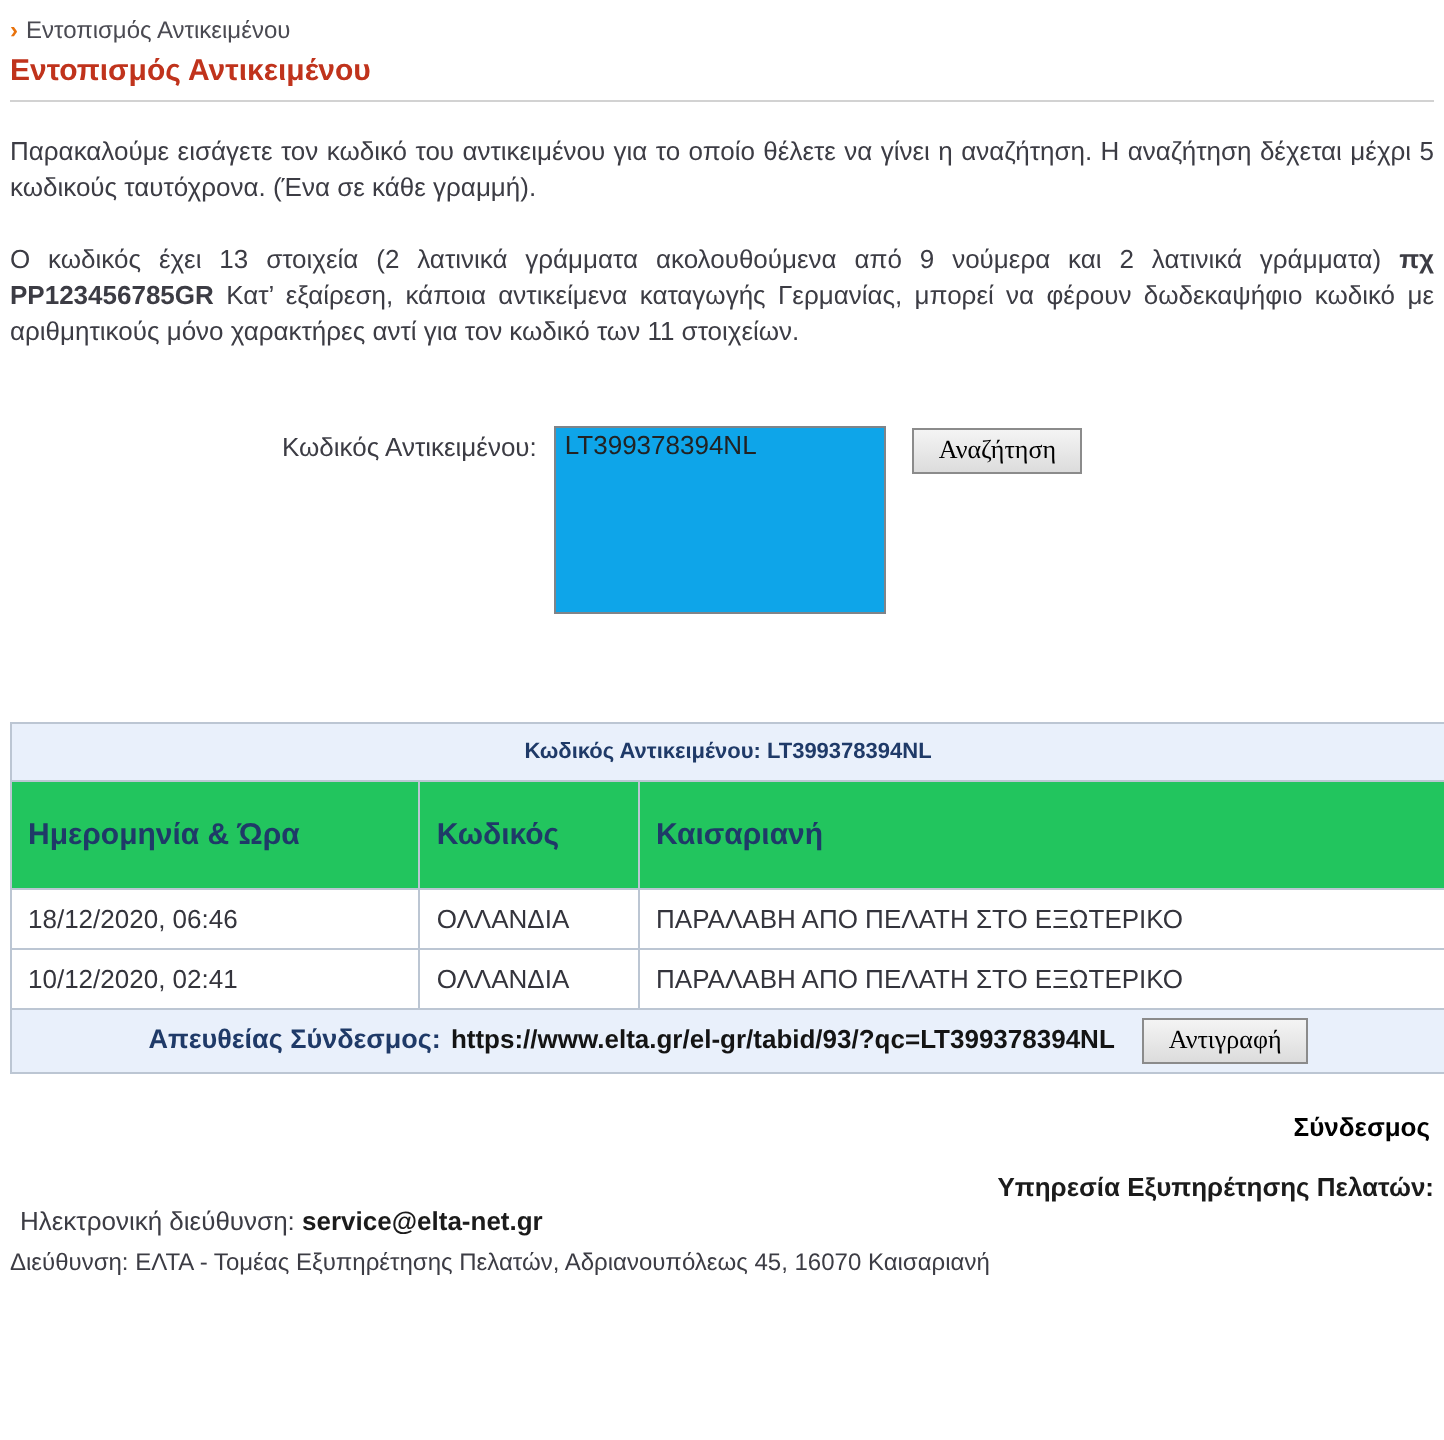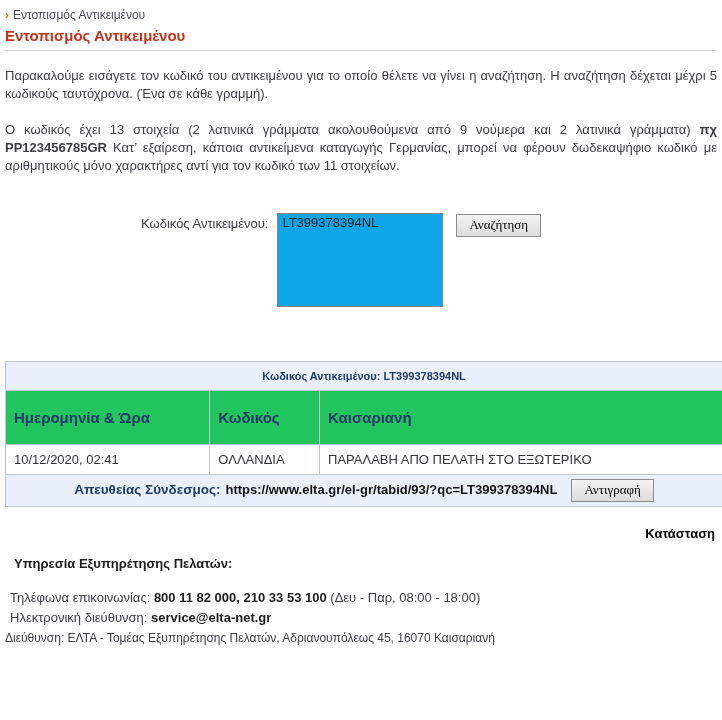--- a/index.html
+++ b/index.html
@@ -55,21 +55,21 @@
   td.cell { color:#34343c; padding:7px 8px; background:#fff; }
   td.link-cell { background:#e9f0fb; text-align:center; padding:4px 6px; }
   .link-label { font-weight:bold; color:#1f3a68; font-size:13.5px; }
   .link-url { font-weight:bold; color:#141414; font-size:13px; margin-left:5px; }
   .copy-btn { margin-left:14px; vertical-align:middle; }
 
   .print-row { text-align:right; padding:19px 2px 0 0; }
   .print-link { font-weight:bold; color:#000; cursor:pointer; text-decoration:none; }
 
   .contact { margin-top:15px; }
-  .contact-heading { font-weight:bold; color:#1b1b1b; margin:0 0 0 9px; }
+  .contact-heading { font-weight:bold; color:#1b1b1b; margin:0 0 0 9px;text-align:right; }
   .contact-line { margin:0 0 0 5px; line-height:20px; }
   .contact-line.first { margin-top:17px; }
   .contact-line b { color:#1b1b1b; }
   .address-line { margin-left:0; font-size:12px; line-height:20px; }
 </style>
 </head>
 <body>
 
 <div class="page">
 
@@ -95,40 +95,42 @@
     <tbody>
       <tr>
         <td class="title-cell" colspan="3">Κωδικός Αντικειμένου: LT399378394NL</td>
       </tr>
       <tr>
         <th class="col-head" style="width:28.5%">Ημερομηνία &amp; Ώρα</th>
         <th class="col-head" style="width:15.3%">Κωδικός</th>
         <th class="col-head">Καισαριανή</th>
       </tr>
       <tr>
+        <td class="cell">18/12/2020, 06:46</td>
+        <td class="cell">ΟΛΛΑΝΔΙΑ</td>
+        <td class="cell">ΠΑΡΑΛΑΒΗ ΑΠΟ ΠΕΛΑΤΗ ΣΤΟ ΕΞΩΤΕΡΙΚΟ</td>
+      </tr>
+      <tr>
         <td class="cell">10/12/2020, 02:41</td>
         <td class="cell">ΟΛΛΑΝΔΙΑ</td>
         <td class="cell">ΠΑΡΑΛΑΒΗ ΑΠΟ ΠΕΛΑΤΗ ΣΤΟ ΕΞΩΤΕΡΙΚΟ</td>
       </tr>
       <tr>
         <td class="link-cell" colspan="3">
           <span class="link-label">Απευθείας Σύνδεσμος:</span><span class="link-url">https://www.elta.gr/el-gr/tabid/93/?qc=LT399378394NL</span><button class="sys-btn copy-btn">Αντιγραφή</button>
         </td>
       </tr>
     </tbody>
   </table>
 
   <div class="print-row">
-    <a class="print-link">Κατάσταση</a>
+    <a class="print-link">Σύνδεσμος</a>
   </div>
 
   <div class="contact">
     <div class="contact-heading">Υπηρεσία Εξυπηρέτησης Πελατών:</div>
-    <div class="contact-line first">
-      <span>Τηλέφωνα επικοινωνίας: </span><b>800 11 82 000</b><b>, </b><b>210 33 53 100</b><span> (Δευ - Παρ, 08:00 - 18:00)</span>
-    </div>
     <div class="contact-line">
       <span>Ηλεκτρονική διεύθυνση: </span><b>service@elta-net.gr</b>
     </div>
     <div class="contact-line address-line">Διεύθυνση: ΕΛΤΑ - Τομέας Εξυπηρέτησης Πελατών, Αδριανουπόλεως 45, 16070 Καισαριανή</div>
   </div>
 
 </div>
 
 </body></html>

